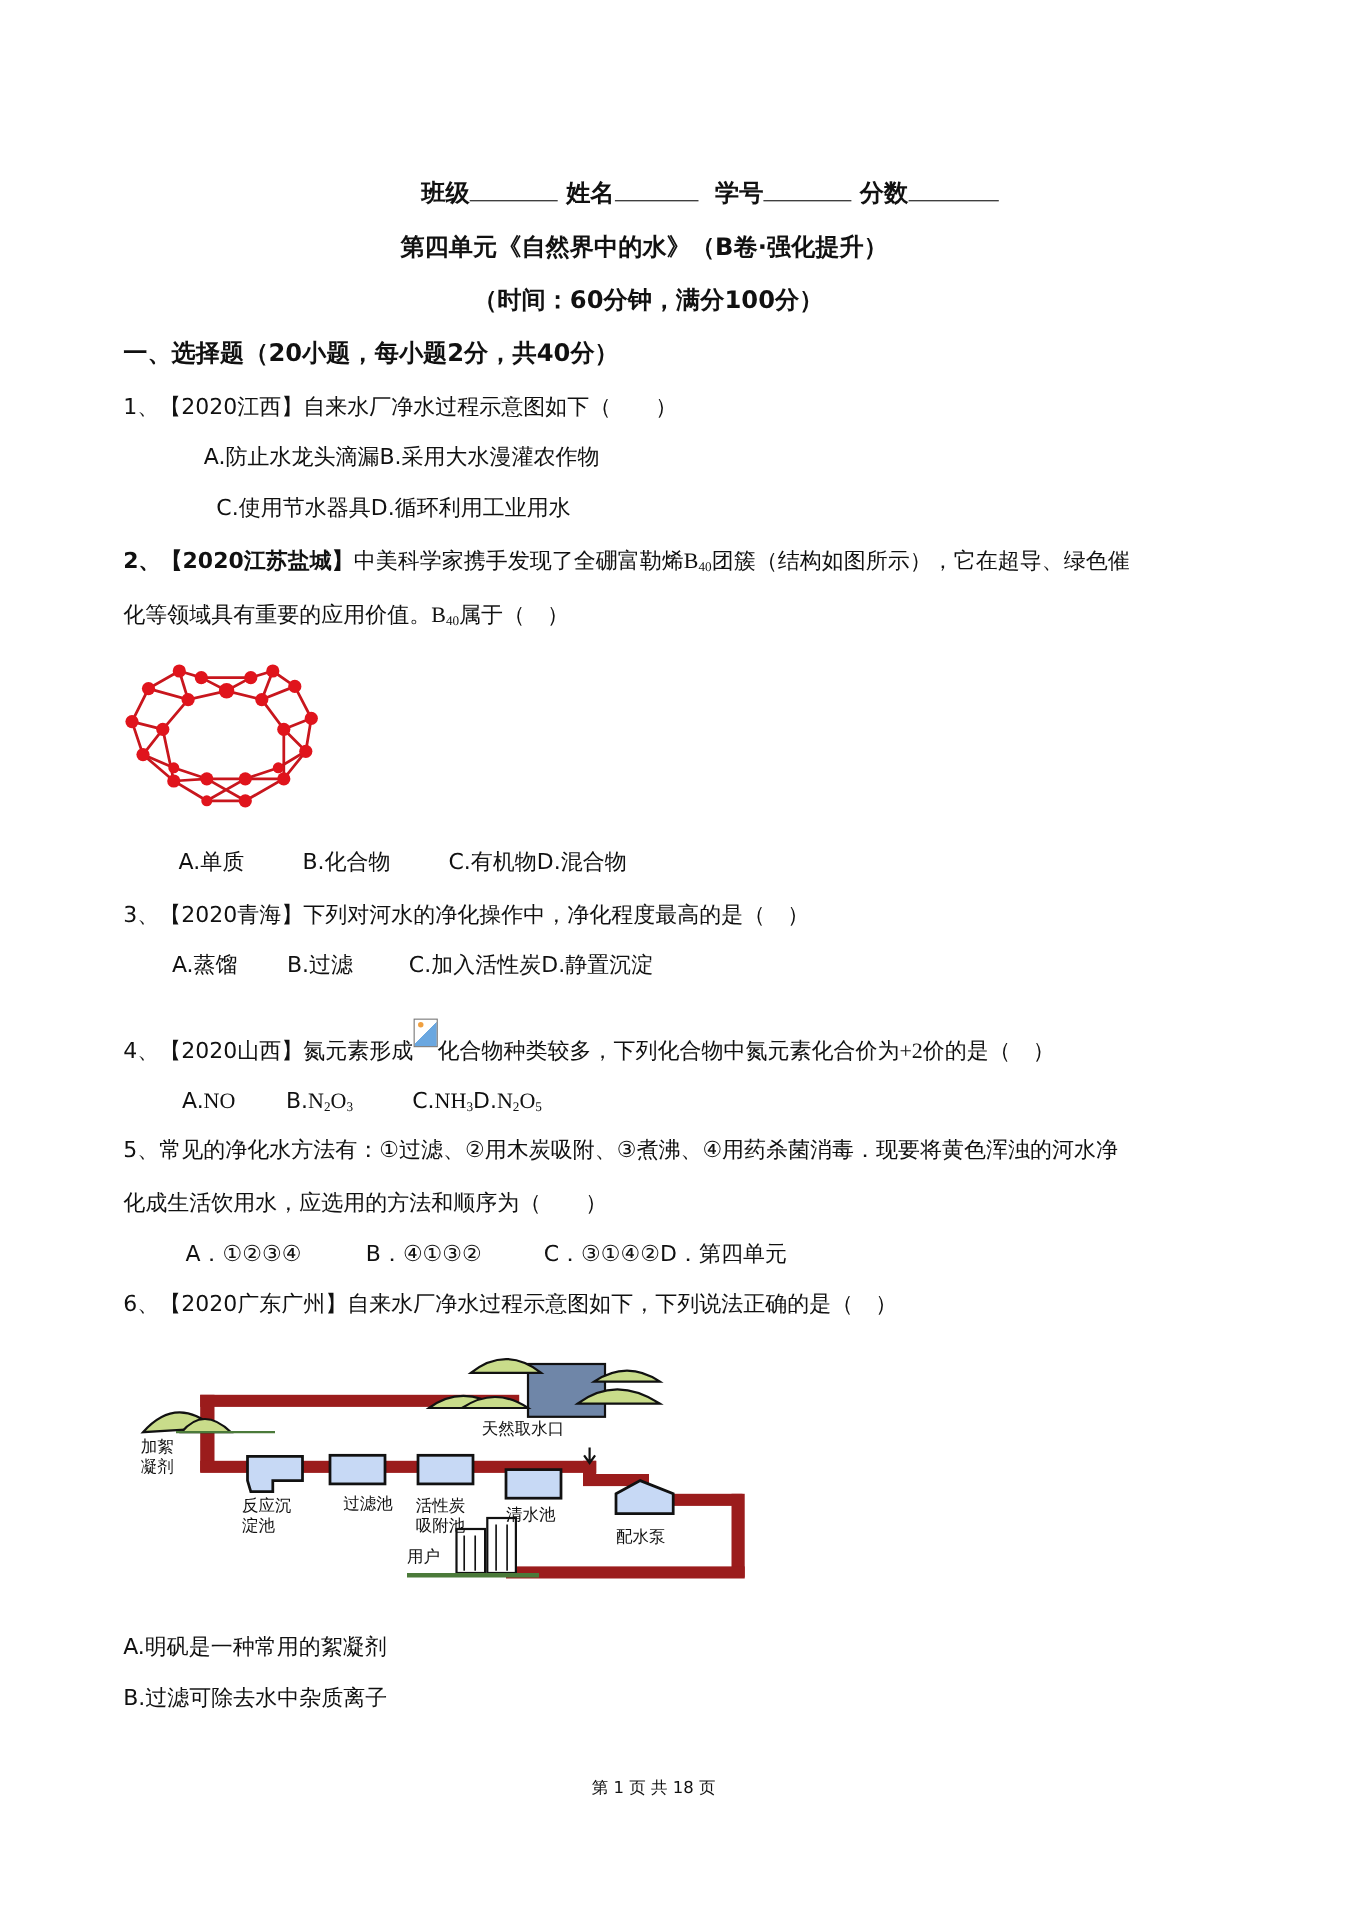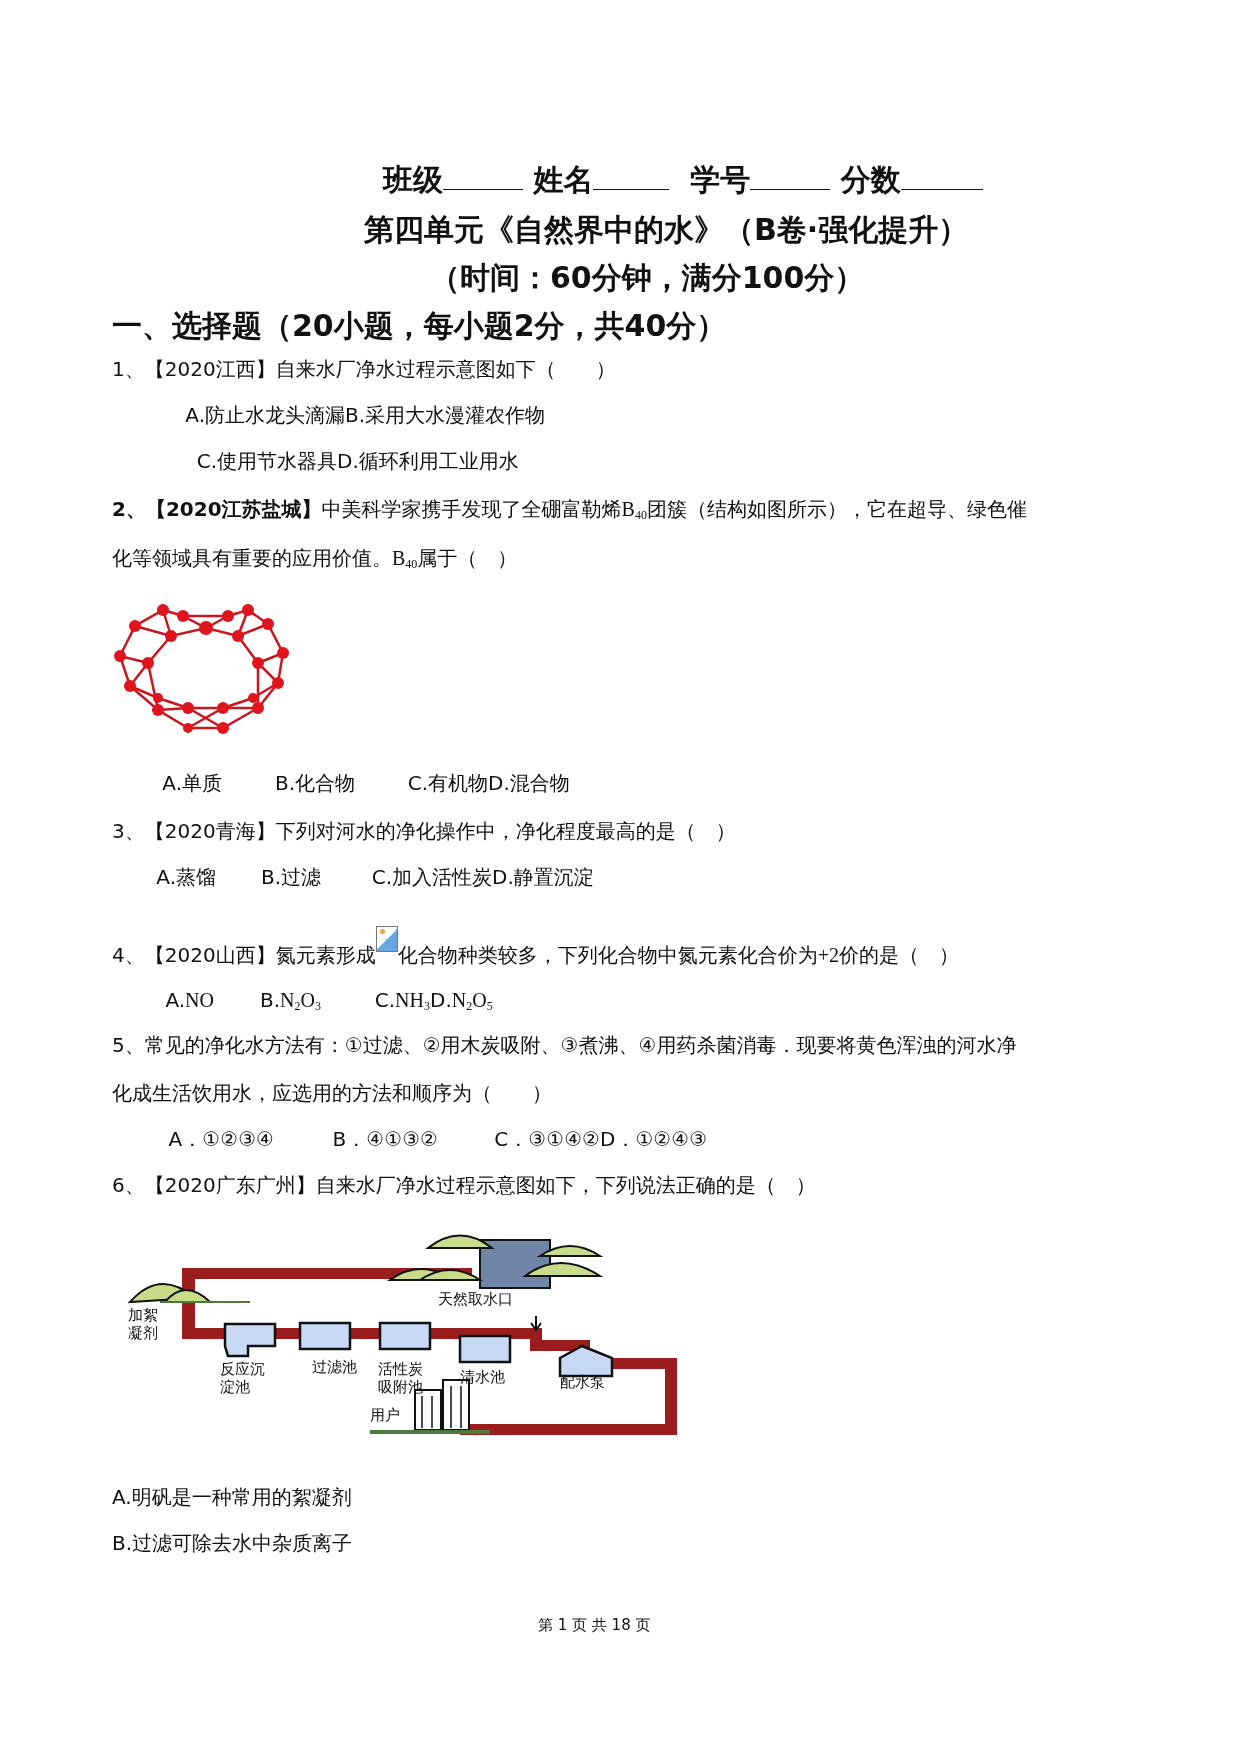--- a/index.html
+++ b/index.html
@@ -1,19 +1,19 @@
 <!DOCTYPE html>
 <html><head>
 <meta charset="utf-8">
 <style>
   html, body { margin: 0; padding: 0; background: #ffffff; }
   body { width: 1240px; height: 1754px; position: relative; overflow: hidden;
          font-family: "DejaVu Sans", "Liberation Sans", sans-serif; color: #111; }
   .abs { position: absolute; white-space: nowrap; }
-  .hdr { font-size: 30px; font-weight: bold; }
+  .hdr { font-size: 22px; font-weight: bold; }
   .line { font-size: 20px; }
   .opt { margin-right: 0; display: inline-block; text-align: right; }
   .blank { display: inline-block; border-bottom: 1.5px solid #111; height: 22px; vertical-align: baseline; }
   .serif { font-family: "Liberation Serif", "DejaVu Serif", serif; }
   sub { font-size: 12px; vertical-align: -3px; }
   .b { font-weight: bold; }
   .footer { font-size: 15px; }
 </style>
 </head>
 <body>
@@ -107,21 +107,21 @@
 </div>
 <div class="abs line" style="left:112px; top:988px;">
   <span class="opt" style="width:102px;"><span>A.</span><span class="serif">NO</span></span><span class="opt" style="width:107px;"><span>B.</span><span class="serif"><span>N</span><sub>2</sub><span>O</span><sub>3</sub></span></span><span class="opt" style="width:109px;"><span>C.</span><span class="serif"><span>NH</span><sub>3</sub></span></span><span class="opt"><span>D.</span><span class="serif"><span>N</span><sub>2</sub><span>O</span><sub>5</sub></span></span>
 </div>
 
 <div class="abs line" style="left:112px; top:1032px;">
   <span>5、</span><span>常见的净化水方法有：①过滤、②用木炭吸附、③煮沸、④用药杀菌消毒．现要将黄色浑浊的河水净</span>
 </div>
 <div class="abs line" style="left:112px; top:1080px;">化成生活饮用水，应选用的方法和顺序为（　　）</div>
 <div class="abs line" style="left:112px; top:1126px;">
-  <span class="opt" style="width:162px;">A．①②③④</span><span class="opt" style="width:164px;">B．④①③②</span><span class="opt" style="width:162px;">C．③①④②</span><span class="opt">D．①②④③</span>
+  <span class="opt" style="width:162px;">A．①②③④</span><span class="opt" style="width:164px;">B．④①③②</span><span class="opt" style="width:162px;">C．③①④②</span><span class="opt">D．第四单元</span>
 </div>
 
 <div class="abs line" style="left:112px; top:1172px;">
   <span>6、</span><span>【2020广东广州】</span><span>自来水厂净水过程示意图如下，下列说法正确的是（　）</span>
 </div>
 
 <div class="abs" style="left:120px; top:1228px; width:600px; height:220px;">
   <svg width="600" height="220" viewBox="0 0 600 220" style="position:absolute;left:0;top:0;">
 
     <g fill="#9b1c1c">
@@ -181,20 +181,20 @@
   <div class="abs" style="font-size:15px; left:100px; top:132px; line-height:18px;">
       <div>反应沉</div>
       <div>淀池</div>
     </div>
   <div class="abs" style="font-size:15px; left:192px; top:130px;">过滤池</div>
   <div class="abs" style="font-size:15px; left:258px; top:132px; line-height:18px;">
       <div>活性炭</div>
       <div>吸附池</div>
     </div>
   <div class="abs" style="font-size:15px; left:340px; top:140px;">清水池</div>
-  <div class="abs" style="font-size:15px; left:440px; top:145px;">配水泵</div>
+  <div class="abs" style="font-size:15px; left:440px; top:160px;">配水泵</div>
   <div class="abs" style="font-size:15px; left:250px; top:178px;">用户</div>
 </div>
 
 <div class="abs line" style="left:112px; top:1484px;">A.明矾是一种常用的絮凝剂</div>
 <div class="abs line" style="left:112px; top:1530px;">B.过滤可除去水中杂质离子</div>
 
 <div class="abs footer" style="left:538px; top:1616px;">第 1 页 共 18 页</div>
 
 </body></html>

